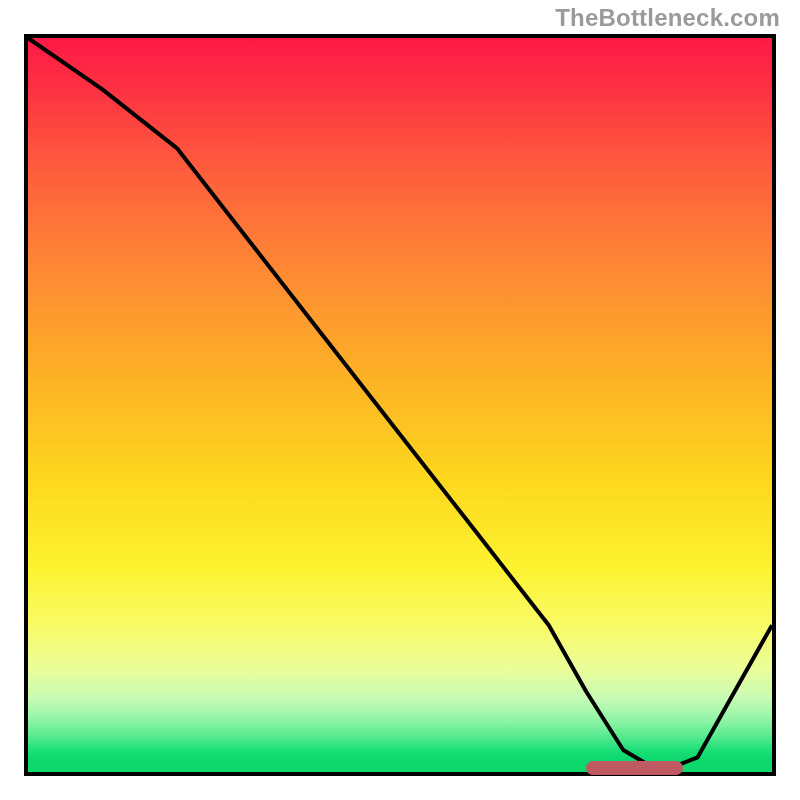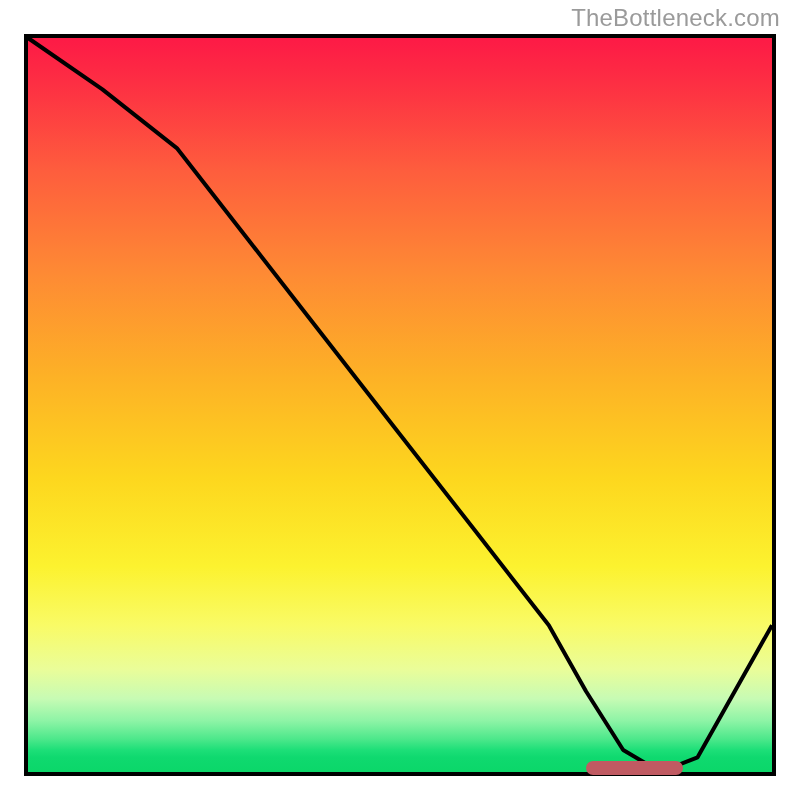--- a/index.html
+++ b/index.html
@@ -14,21 +14,21 @@
   .stage {
     position: relative;
     width: 800px;
     height: 800px;
   }
   .watermark {
     position: absolute;
     top: 4px;
     right: 20px;
     font-size: 24px;
-    font-weight: 400;
+    font-weight: 700;
     color: #9a9a9a;
     letter-spacing: 0.2px;
   }
   .plot-area {
     position: absolute;
     left: 24px;
     top: 34px;
     width: 752px;
     height: 742px;
     box-sizing: border-box;

